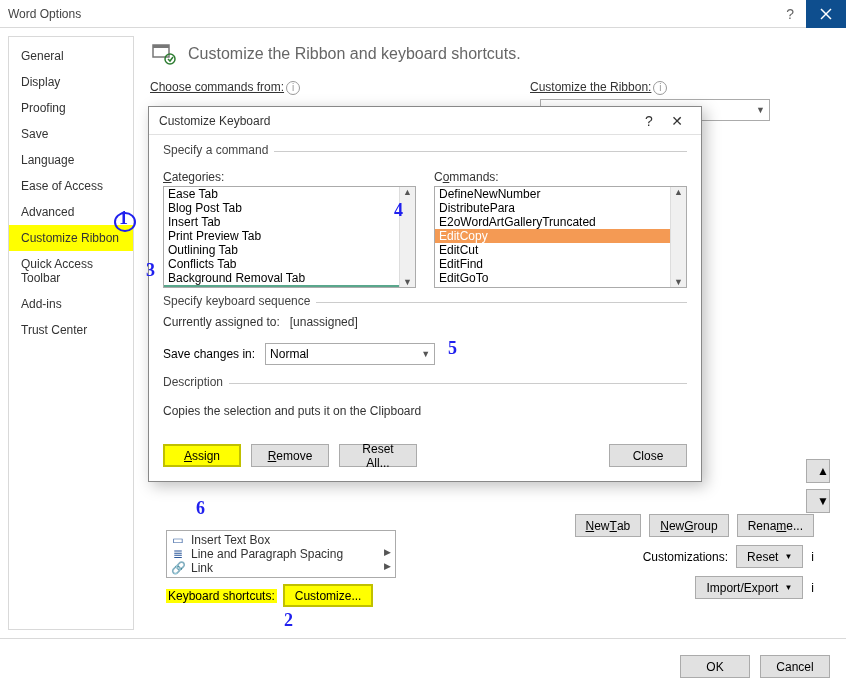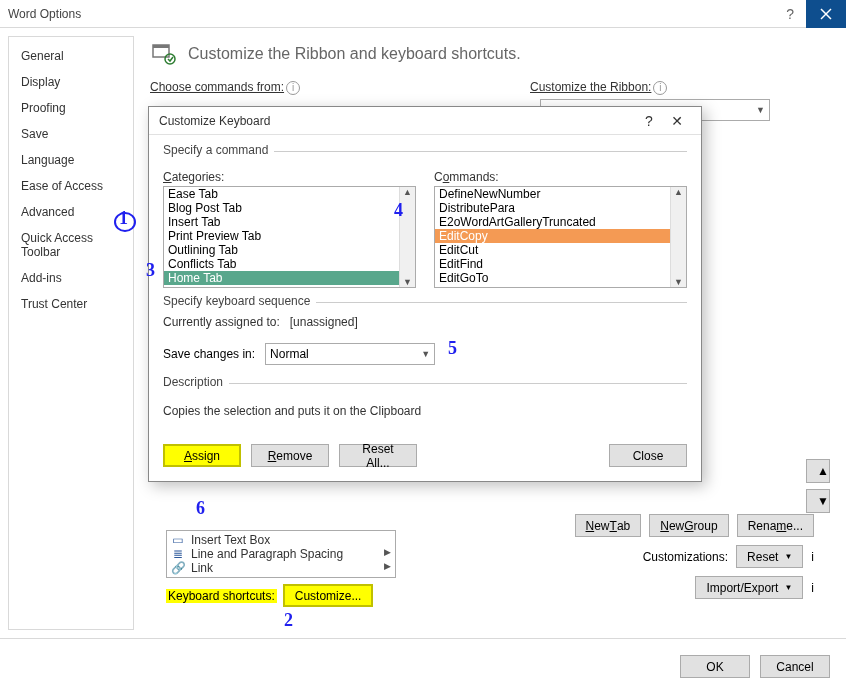--- a/index.html
+++ b/index.html
@@ -100,20 +100,21 @@
 
 <div class="main">
   <div class="sidebar">
     <div class="sidebar-item">General</div>
     <div class="sidebar-item">Display</div>
     <div class="sidebar-item">Proofing</div>
     <div class="sidebar-item">Save</div>
     <div class="sidebar-item">Language</div>
     <div class="sidebar-item">Ease of Access</div>
     <div class="sidebar-item">Advanced</div>
+    <div class="sidebar-item hl selected">Customize Ribbon</div>
     <div class="sidebar-item">Quick Access Toolbar</div>
     <div class="sidebar-item">Add-ins</div>
     <div class="sidebar-item">Trust Center</div>
   </div>
 
   <div class="content">
     <div class="heading">
       <span class="heading-icon">
         <svg width="26" height="26" viewBox="0 0 26 26">
             <rect x="2" y="4" width="16" height="12" fill="none" stroke="#777" stroke-width="1.5"></rect>
@@ -199,20 +200,21 @@
       <div class="col">
         <div class="lbl"><span class="u">C</span>ategories:</div>
         <div class="listbox2">
           <div class="items">
             <div class="it">Ease Tab</div>
             <div class="it">Blog Post Tab</div>
             <div class="it">Insert Tab</div>
             <div class="it">Print Preview Tab</div>
             <div class="it">Outlining Tab</div>
             <div class="it">Conflicts Tab</div>
+            <div class="it">Background Removal Tab</div>
             <div class="it sel hl" style="background:#0078d7;color:#fff;box-shadow:inset 0 0 0 100px rgba(255,255,0,.35)">Home Tab</div>
           </div>
           <div class="sb">
               <span>▲</span>
               <span>▼</span>
             </div>
         </div>
       </div>
       <div class="col">
         <div class="lbl">C<span class="u">o</span>mmands:</div>

